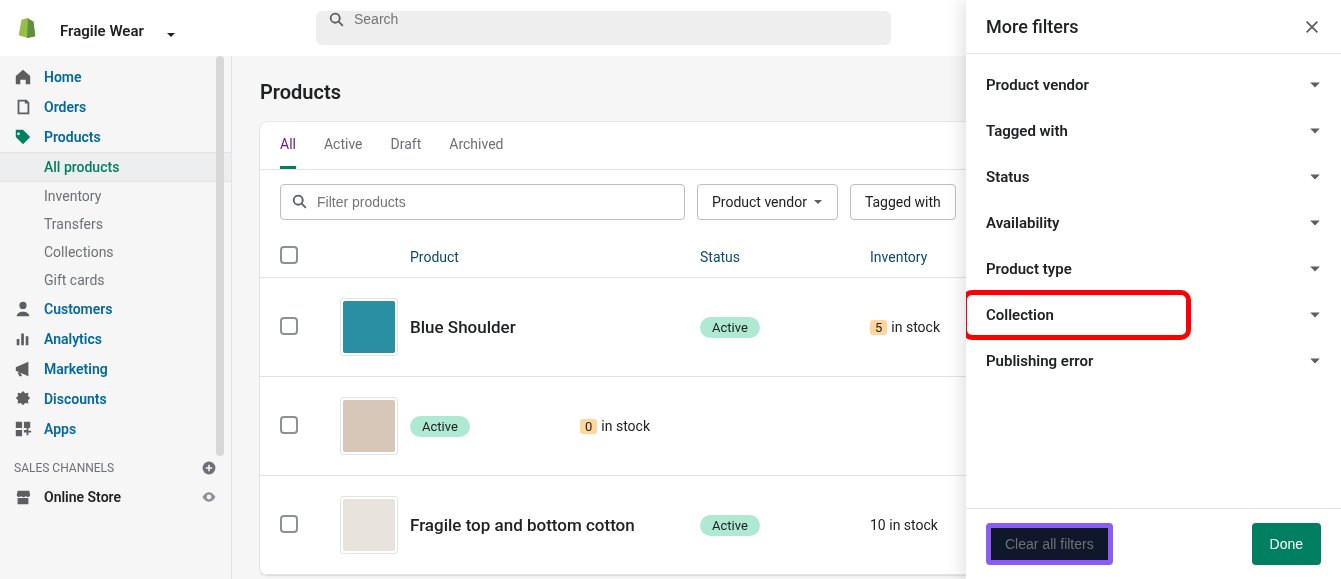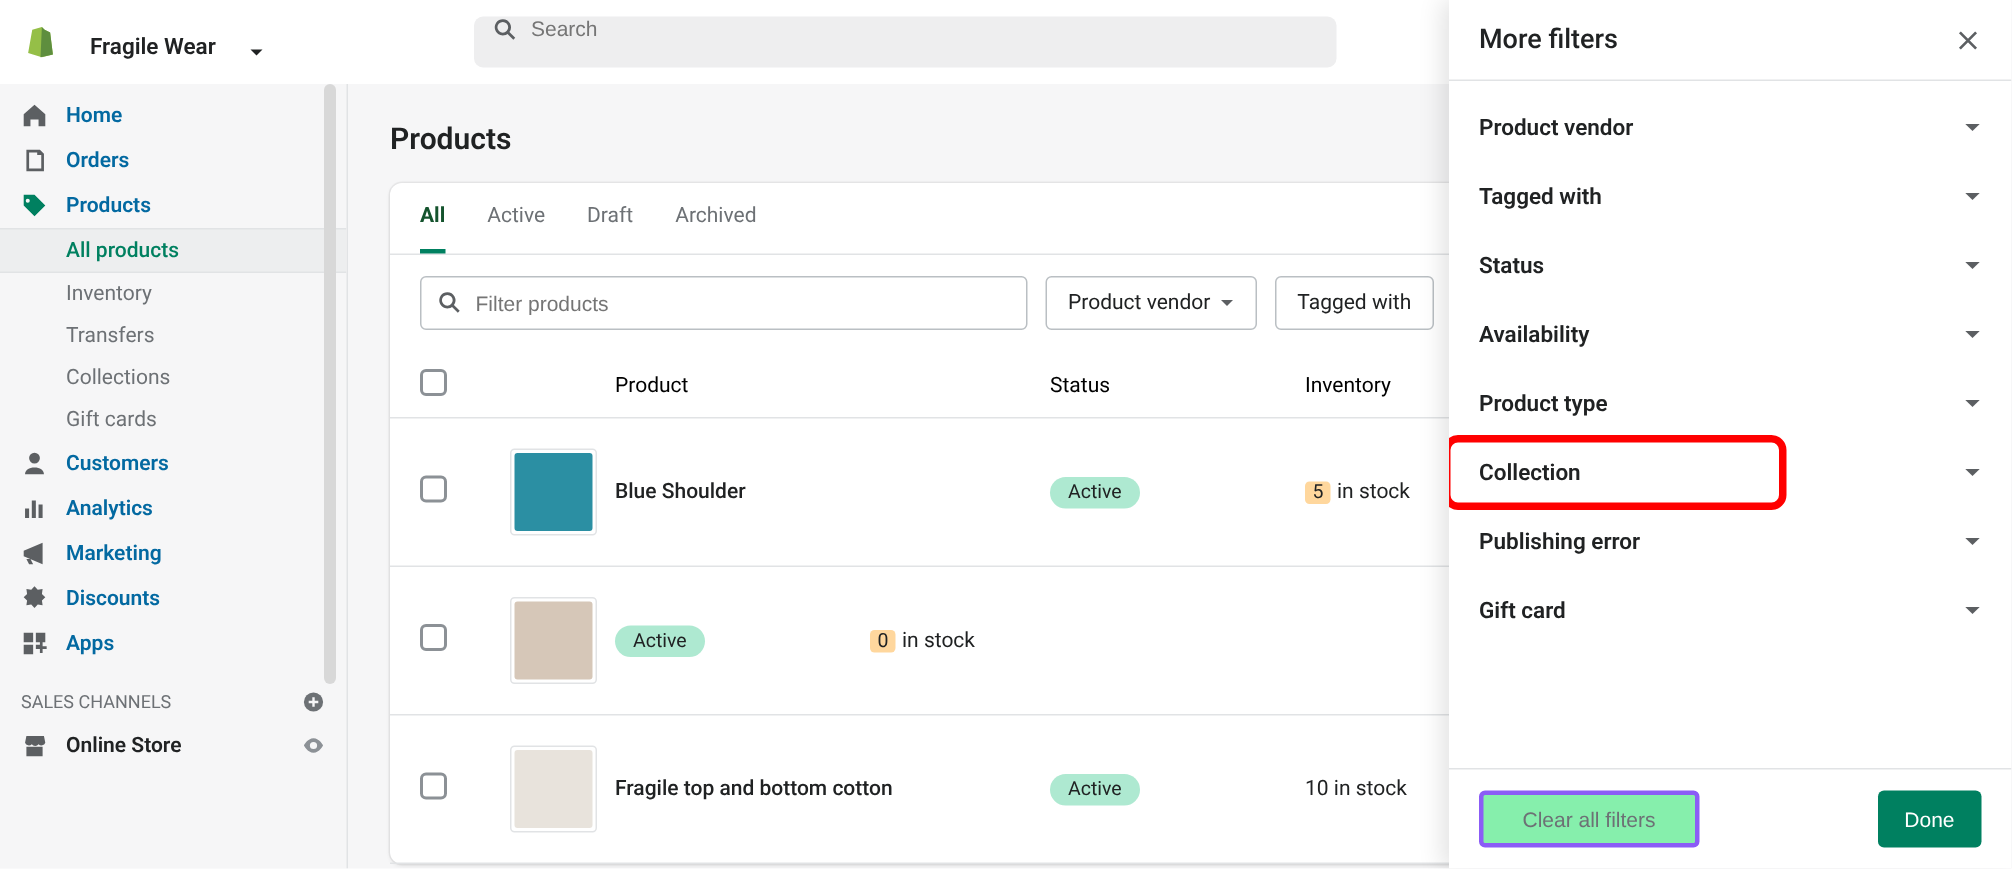--- a/index.html
+++ b/index.html
@@ -149,22 +149,22 @@
       border-bottom: 1px solid #e1e3e5;
     }
     .tab {
       padding: 14px 0;
       font-size: 14px;
       color: #6d7175;
       cursor: pointer;
       border-bottom: 3px solid transparent;
     }
     .tab.active {
-      color: #14532d;
-      font-weight: 700;
+      color: #701a75;
+      font-weight: 400;
       border-bottom-color: #008060;
     }
     .filter-row {
       display: flex;
       gap: 12px;
       padding: 14px 20px 6px 20px;
       align-items: flex-end;
     }
     .filter-input {
       flex: 0 0 405px;
@@ -189,21 +189,21 @@
       font-size: 14px;
       cursor: pointer;
       background: #fff;
     }
     .filter-chip svg.caret { width: 10px; height: 10px; fill: #5c5f62; }
 
     .table-head {
       display: flex;
       padding: 10px 20px;
       font-size: 14px;
-      color: #000000;
+      color: #0c4a6e;
       align-items: center;
       border-bottom: 1px solid #e1e3e5;
       margin-top: 10px;
     }
     .col-check { width: 60px; }
     .col-image { width: 70px; }
     .col-product { width: 290px; }
     .col-status { width: 170px; }
     .col-inventory { width: 160px; }
     .checkbox {
@@ -222,21 +222,21 @@
       width: 58px; height: 58px;
       border: 1px solid #e1e3e5;
       border-radius: 3px;
       padding: 2px;
     }
     .thumb-inner {
       width: 100%; height: 100%;
       background: #9fbfd8;
       border-radius: 2px;
     }
-    .product-name { font-weight: 500; font-size: 14px; }
+    .product-name { font-weight: 500; font-size: 17px; }
     .badge {
       display: inline-block;
       background: #aee9d1;
       color: #202223;
       padding: 3px 12px;
       border-radius: 12px;
       font-size: 13px;
     }
     .inv-badge {
       display: inline-block;
@@ -294,24 +294,24 @@
       border-radius: 10px;
       pointer-events: none;
     }
     .filter-panel-footer {
       display: flex;
       justify-content: space-between;
       padding: 14px 20px;
       border-top: 1px solid #e1e3e5;
     }
     .btn-secondary {
-      border: 3px solid #8b5cf6;
-      background: #86efac;
+      border: 5px solid #8b5cf6;
+      background: #0f172a;
       color: #6d7175;
-      padding: 8px 26px;
+      padding: 8px 14px;
       border-radius: 4px;
       font-size: 14px;
       cursor: pointer;
     }
     .btn-primary {
       border: none;
       background: #008060;
       color: #fff;
       padding: 8px 18px;
       border-radius: 4px;
@@ -542,24 +542,18 @@
       <svg viewBox="0 0 10 10">
           <path d="M1 3l4 4 4-4z"></path>
         </svg>
     </div>
     <div class="filter-item">
       <span>Publishing error</span>
       <svg viewBox="0 0 10 10">
           <path d="M1 3l4 4 4-4z"></path>
         </svg>
     </div>
-    <div class="filter-item">
-      <span>Gift card</span>
-      <svg viewBox="0 0 10 10">
-          <path d="M1 3l4 4 4-4z"></path>
-        </svg>
-    </div>
   </div>
   <div class="filter-panel-footer">
     <button class="btn-secondary">Clear all filters</button>
     <button class="btn-primary">Done</button>
   </div>
 </div>
 
 </body></html>

